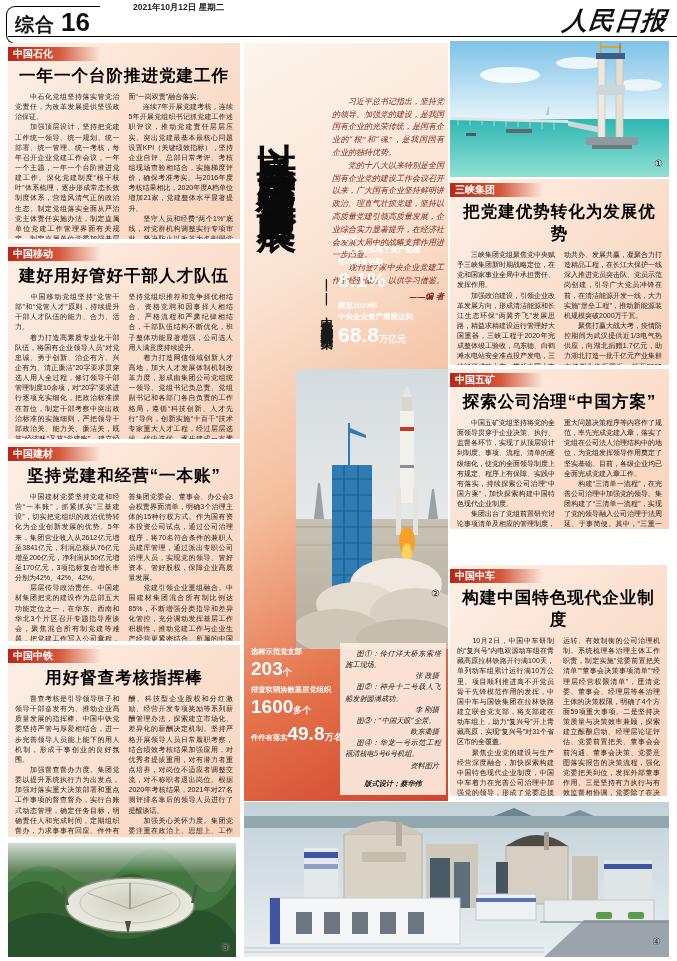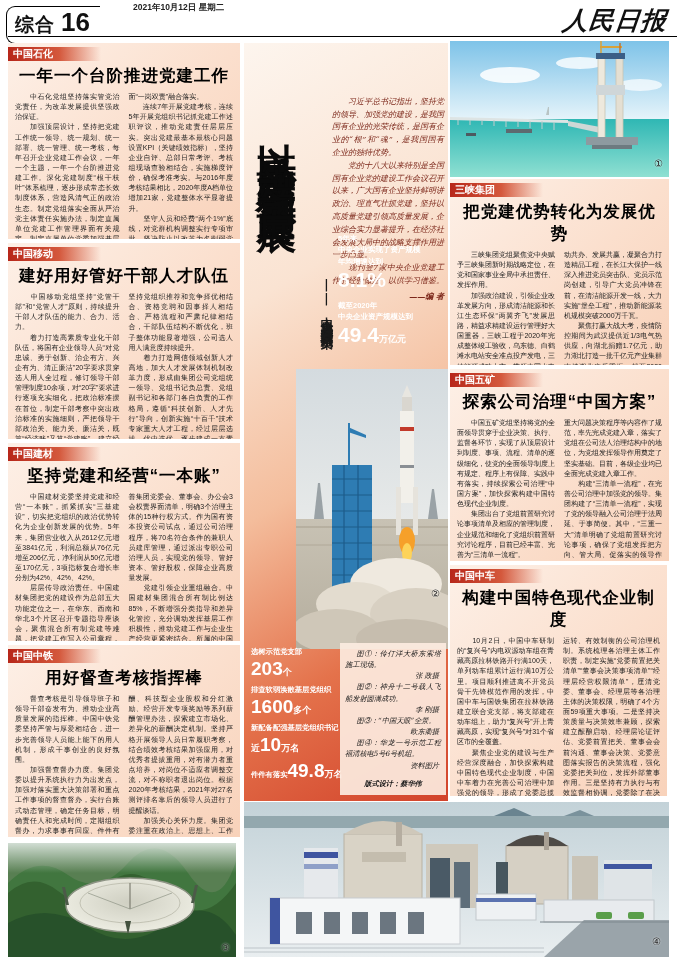--- a/index.html
+++ b/index.html
@@ -153,21 +153,21 @@
     </div>
 
     <div class="stats-top">
       <div class="st-label">5年来
 中央企业实现了资产规模
 年均增速达到</div>
       <div class="st-value">8.1%</div>
       <div class="st-gap"></div>
       <div class="st-label">截至2020年
 中央企业资产规模达到</div>
-      <div class="st-value"><span>49.4</span><span class="st-unit">万亿元</span></div>
+      <div class="st-value"><span>68.8</span><span class="st-unit">万亿元</span></div>
     </div>
 
     <div class="rocket-wrap photo">
       <svg width="152" height="280" viewBox="0 0 152 280">
         <defs>
           <linearGradient id="rsky" x1="0" y1="0" x2="0" y2="1">
             <stop offset="0" stop-color="#d4dbdf"></stop>
               <stop offset="1" stop-color="#e9ebea"></stop>
           </linearGradient>
           <linearGradient id="gnd" x1="0" y1="0" x2="0" y2="1">
@@ -223,24 +223,20 @@
     <div class="stats-bottom">
       <div class="sb-row">
         <div class="sb-label">选树示范党支部</div>
         <div><span class="sb-value">203</span><span class="sb-unit">个</span></div>
       </div>
       <div class="sb-row">
         <div class="sb-label">排查软弱涣散基层党组织</div>
         <div><span class="sb-value">1600</span><span class="sb-unit">多个</span></div>
       </div>
       <div class="sb-row">
-        <div class="sb-label">新配备配强基层党组织书记</div>
-        <div><span class="sb-prefix">近</span><span class="sb-value">10</span><span class="sb-unit">万名</span></div>
-      </div>
-      <div class="sb-row">
         <span class="sb-label">件件有落实</span><span class="sb-value">49.8</span><span class="sb-unit">万名</span>
       </div>
     </div>
 
     <div class="captions">
       <div class="cap">图①：伶仃洋大桥东索塔施工现场。</div>
       <div class="cap-credit">张  政摄</div>
       <div class="cap">图②：神舟十二号载人飞船发射圆满成功。</div>
       <div class="cap-credit">李  刚摄</div>
       <div class="cap">图③：“中国天眼”全景。</div>
@@ -303,21 +299,21 @@
 
   <section class="panel" style="left:450px;top:179px;width:219px;height:186px;">
     <div class="tag">三峡集团</div>
     <h2 class="headline">把党建优势转化为发展优势</h2>
     <div class="body2">　　三峡集团党组聚焦党中央赋予三峡集团新时期战略定位，在党和国家事业全局中承担责任、发挥作用。
 　　加强政治建设，引领企业改革发展方向，形成清洁能源和长江生态环保“两翼齐飞”发展思路，精益求精建设运行管理好大国重器，三峡工程于2020年完成整体竣工验收，乌东德、白鹤滩水电站安全准点投产发电，三峡能源成功上市，带领中国水电全产业链编队出海，举集团之力推动共抓长江大保护，实现沿江11个省市项目全覆盖，落地总投资超1600亿元，骨干主力作用充分发挥。
 　　以党建工作优势确保改革发展优势，在大国重器建设一线积极开展施工区大党建，通过组织共建、资源共享、事务共商、活动共办、发展共赢，凝聚合力打造精品工程，在长江大保护一线深入推进党员突击队、党员示范岗创建，引导广大党员冲锋在前，在清洁能源开发一线，大力实施“堡垒工程”，推动新能源装机规模突破2000万千瓦。
 　　聚焦打赢大战大考，疫情防控期间为武汉提供近1/3电气热供应，向湖北捐赠1.7亿元，助力湖北打造一批千亿元产业集群支持湖北疫后重振。截至2020年底，累计投入扶贫资金超86亿元，帮助4个国家级定点扶贫县和川滇两省4个少数民族地区脱贫，精益运行管理长江流域梯级电站，确保长江中下游防洪度汛安全，在长江大保护中积极探索水管家、综合能源管家“双管家”模式，推动长江经济带生态环境保护取得转折性变化。</div>
   </section>
 
-  <section class="panel" style="left:450px;top:369px;width:219px;height:192px;">
+  <section class="panel" style="left:450px;top:369px;width:219px;height:160px;">
     <div class="tag">中国五矿</div>
     <h2 class="headline">探索公司治理“中国方案”</h2>
     <div class="body2">　　中国五矿党组坚持将党的全面领导贯穿于企业决策、执行、监督各环节，实现了从顶层设计到制度、事项、流程、清单的逐级细化，使党的全面领导制度上有规定、程序上有保障、实践中有落实，持续探索公司治理“中国方案”，加快探索构建中国特色现代企业制度。
 　　集团出台了党组前置研究讨论事项清单及相应的管理制度，企业规范和细化了党组织前置研究讨论程序，目前已经丰富、完善为“三清单一流程”。
 　　推进“党建工作进章程”，党组织地位得到有效保障。中国五矿在集团公司层面带头示范，分层分类强化指导，扎实推动各级次子企业党建入章工作。2016年底，集团在章程中将党组的机构设置、工作职责、工作任务、重大问题决策程序等内容作了规范，率先完成党建入章，落实了党组在公司法人治理结构中的地位，为党组发挥领导作用奠定了坚实基础。目前，各级企业均已全面完成党建入章工作。
 　　构建“三清单一流程”，在完善公司治理中加强党的领导。集团构建了“三清单一流程”，实现了党的领导融入公司治理于法周延、于事简便。其中，“三重一大”清单明确了党组前置研究讨论事项，确保了党组发挥把方向、管大局、促落实的领导作用；总部决策事项清单及流程规范了董事会、经理层、党组书记、董事长、总经理、主管副总以及部门长的决策权限和流程；核心管控事项清单明确了母子公司管控界面，规范了集团公司对子企业的差异化授权放权。</div>
   </section>
 
   <section class="panel" style="left:450px;top:565px;width:217px;height:231px;">
     <div class="tag">中国中车</div>

